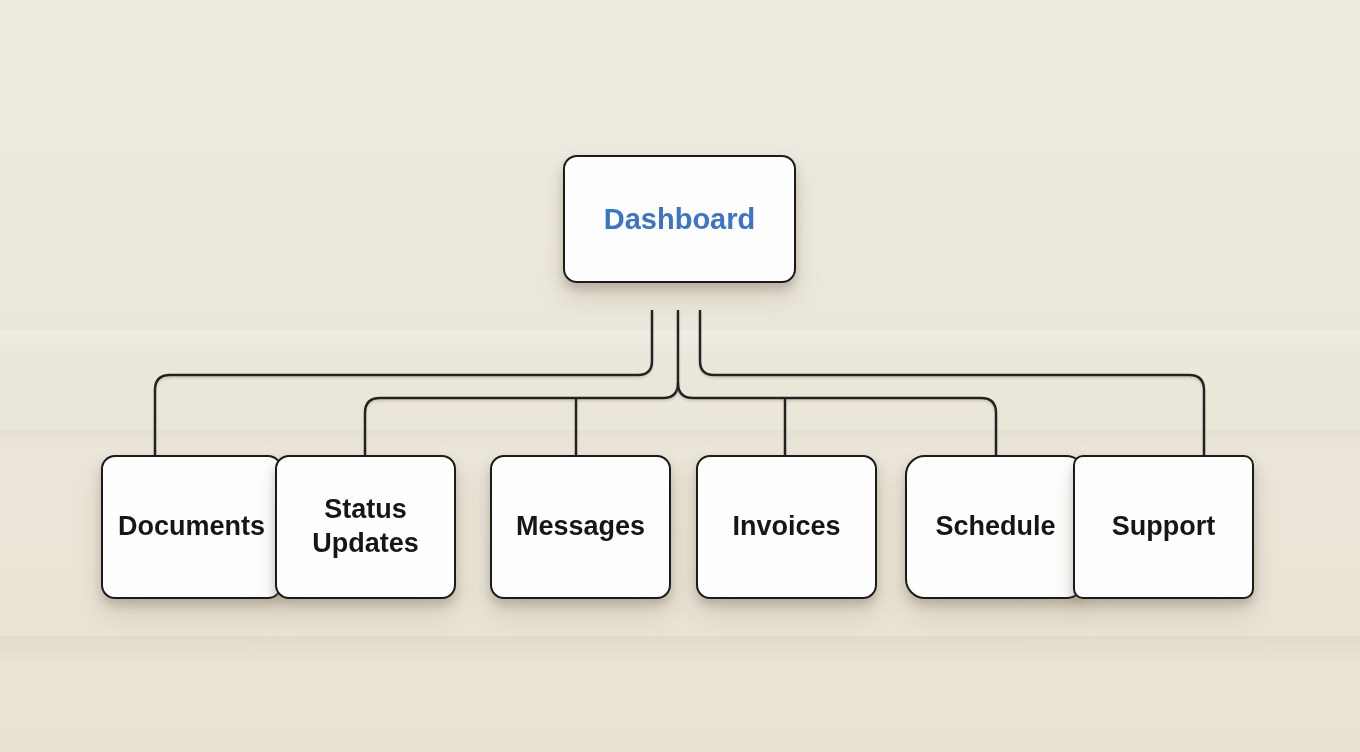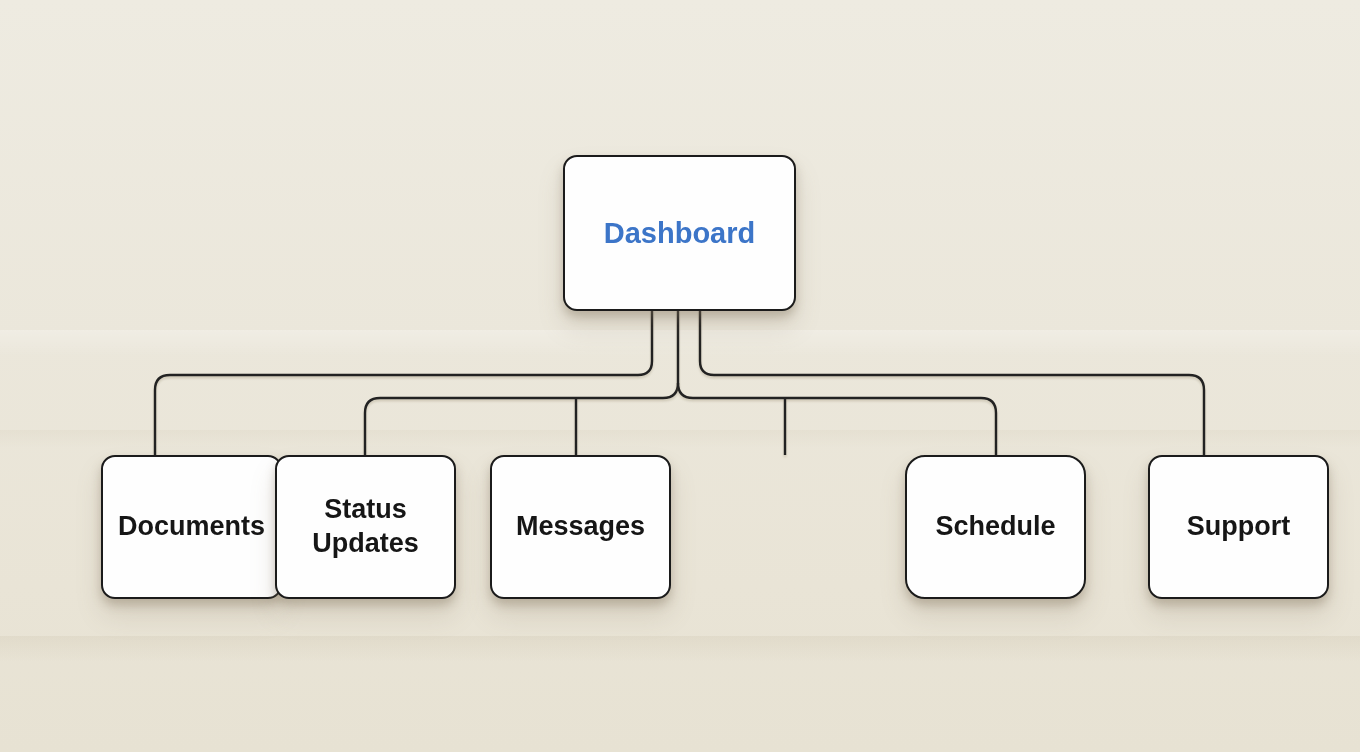--- a/index.html
+++ b/index.html
@@ -54,33 +54,33 @@
   }
   .node .label {
     font-weight: 700;
     color: #161616;
     font-size: 27px;
     line-height: 1.25;
     padding: 0 8px;
   }
   .node.root {
     left: 563px; top: 155px;
-    width: 233px; height: 156px;
+    width: 233px; height: 128px;
   }
   .node.root .label {
     color: #3c75c8;
     font-size: 29px;
   }
   .node.child { top: 455px; width: 181px; height: 144px; }
   .node.c0 { left: 65px; margin-left: 36px;  }
   .node.c1 { left: 275px; }
   .node.c2 { left: 490px; }
   .node.c3 { left: 696px; }
   .node.c4 { left: 905px; border-radius: 20px; }
-  .node.c5 { left: 1148px; }
+  .node.c5 { left: 1073px; border-radius: 10px; }
 </style>
 </head>
 <body>
 
 <div class="stage">
 
   <div class="streak streak-1"></div>
   <div class="streak streak-2"></div>
   <div class="streak streak-3"></div>
 
@@ -108,20 +108,23 @@
   </div>
 
   <div class="node child c1">
     <span class="label">Status Updates</span>
   </div>
 
   <div class="node child c2">
     <span class="label">Messages</span>
   </div>
 
+  <div class="node child c3">
+    <span class="label">Invoices</span>
+  </div>
 
   <div class="node child c4">
     <span class="label">Schedule</span>
   </div>
 
   <div class="node child c5">
     <span class="label">Support</span>
   </div>
 
 </div>

